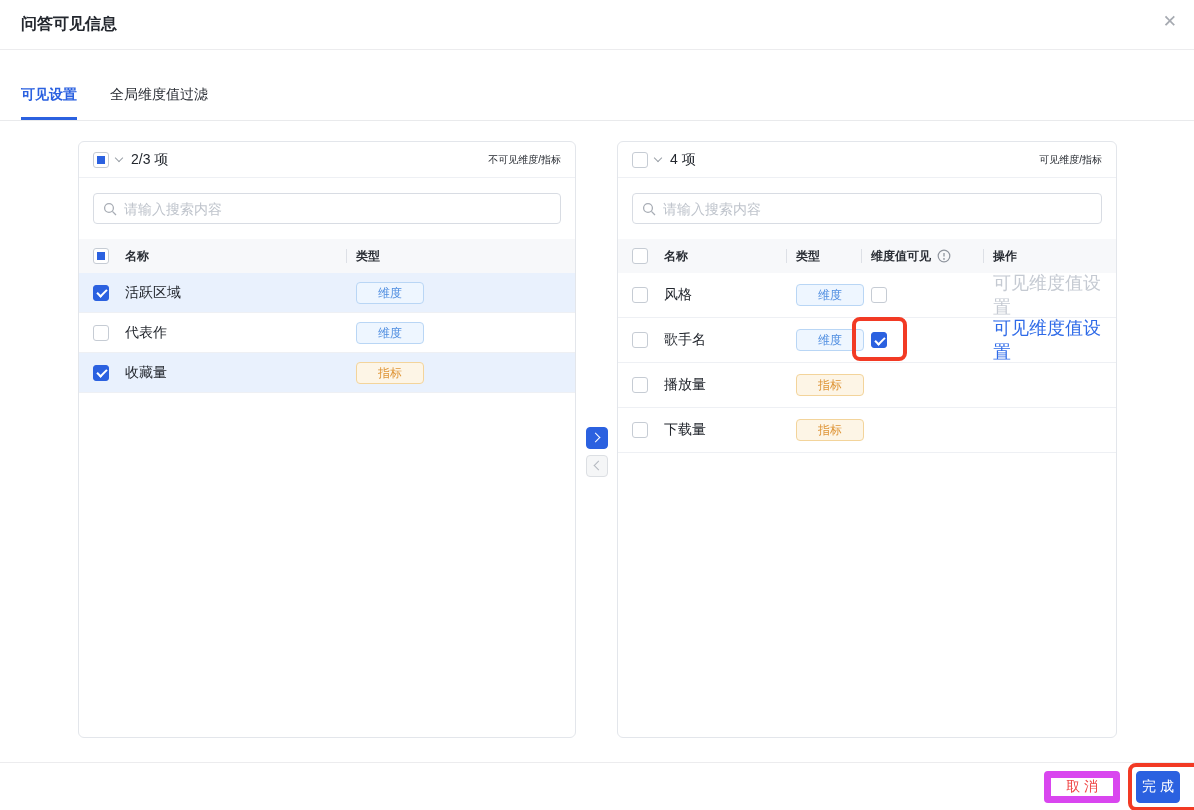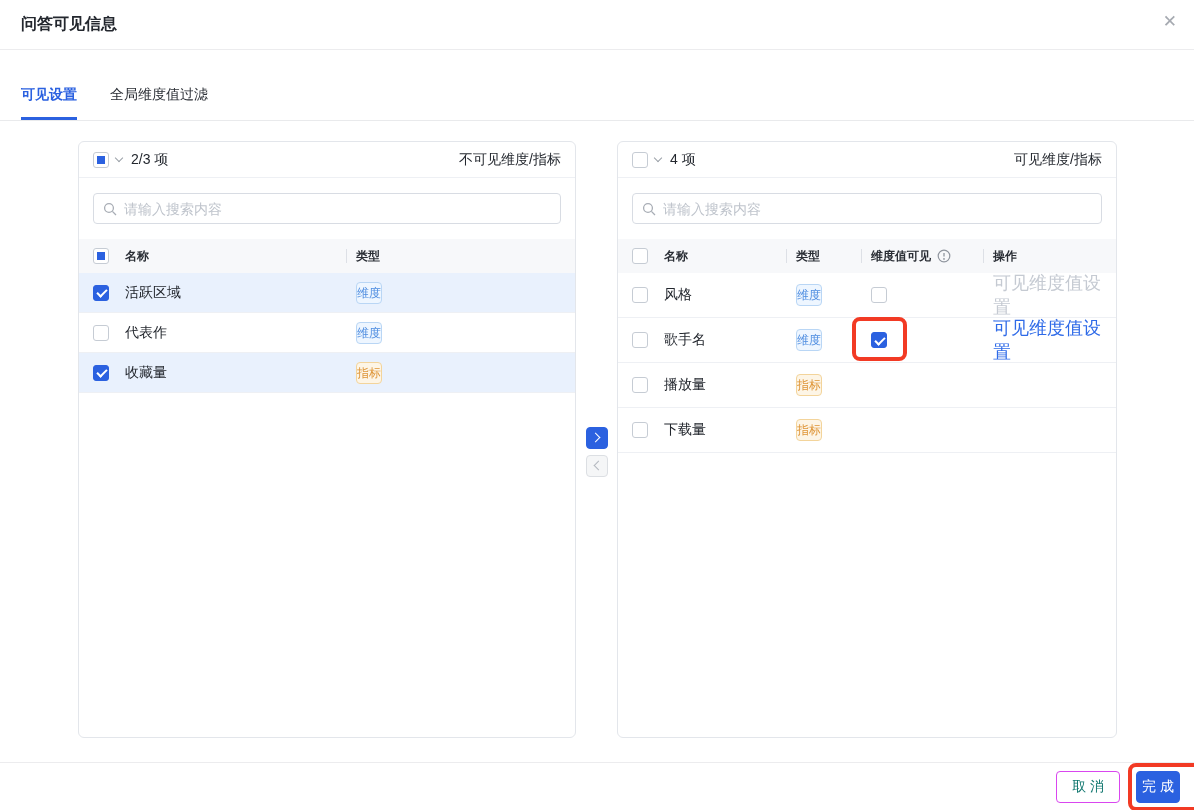--- a/index.html
+++ b/index.html
@@ -37,21 +37,21 @@
   .tr-btn.primary{background:var(--primary);border:1px solid var(--primary);}
   .tr-btn.disabled{background:#f5f6f7;border:1px solid #dcdfe3;cursor:default;}
   .chev{width:7px;height:7px;display:inline-block;border-style:solid;border-width:0 1.6px 1.6px 0;}
   .chev.right{border-color:#fff;transform:rotate(-45deg);margin-left:-3px;}
   .chev.left{border-color:#b3b8bf;transform:rotate(135deg);margin-right:-3px;}
   .chev.down{border-color:#9aa0a8;transform:rotate(45deg);width:6px;height:6px;margin-top:-3px;}
 
   
   .panel-head{height:36px;display:flex;align-items:center;padding:0 14px;border-bottom:1px solid var(--row-border);gap:7px;}
   .panel-head .count{font-size:14px;margin-left:2px;}
-  .panel-head .side-title{margin-left:auto;font-size:14px;}
+  .panel-head .side-title{margin-left:auto;font-size:10px;}
 
   
   .cb{width:16px;height:16px;border:1px solid #c6ccd4;border-radius:3px;background:#fff;display:inline-block;position:relative;flex:0 0 auto;cursor:pointer;}
   .cb.checked{background:var(--primary);border-color:var(--primary);}
   .cb.checked::after{content:"";position:absolute;left:4.5px;top:1.5px;width:4px;height:8px;border:solid #fff;border-width:0 2px 2px 0;transform:rotate(45deg);}
   .cb.indeterminate::after{content:"";position:absolute;inset:3px;background:var(--primary);}
 
   
   .search-wrap{margin:15px 14px;position:relative;}
   .search-wrap svg{position:absolute;left:10px;top:8.5px;}
@@ -72,40 +72,40 @@
   .panel.right .cell.name{width:132px;}
   .panel.right .cell.type{width:75px;}
   .panel.right .cell.dim{width:122px;text-align:right;}
   .panel.right .cell.action{flex:1;}
   .thead .cell.type,.thead .cell.dim,.thead .cell.action{position:relative;}
   .thead .cell.type::before,.thead .cell.dim::before,.thead .cell.action::before{
     content:"";position:absolute;left:-10px;top:50%;transform:translateY(-50%);width:1px;height:14px;background:#dde0e6;}
   .info-ic{margin-left:6px;display:inline-flex;}
 
   
-  .tag{font-size:12px;line-height:1;padding:4px 0;border-radius:4px;border:1px solid;}
+  .tag{font-size:12px;line-height:1;padding:4px 21px;border-radius:4px;border:1px solid;}
   .tag.dimension{color:#4d8ce0;border-color:#b9d6f5;background:#eef6ff;}
   .tag.metric{color:#de9436;border-color:#f3d49b;background:#fdf5e6;}
 
   
   .link{font-size:18px;cursor:pointer;}
   .link.enabled{color:#2e6ae8;}
   .link.disabled{color:#c5cad2;cursor:default;}
 
   
   .ring-wrap{position:relative;display:inline-flex;}
   .ring{position:absolute;border:4px solid var(--red);border-radius:8px;pointer-events:none;z-index:5;}
   .ring.cb-ring{left:-19px;top:-15px;width:55px;height:44px;}
   .ring.btn-ring{left:-8px;top:-8px;width:78px;height:48px;}
 
   
   .dlg-footer{flex:0 0 48px;border-top:1px solid #ececee;display:flex;align-items:center;justify-content:flex-end;gap:16px;padding:0 14px;}
   .btn{height:32px;border-radius:4px;font-size:14px;display:inline-flex;align-items:center;justify-content:center;cursor:pointer;
     font-family:"Liberation Sans","DejaVu Sans",sans-serif;}
-  .btn.ghost{background:#fff;border:1px solid #d946ef;color:#0f766e;padding:0 15px;margin-left:46px;}
+  .btn.ghost{background:#fff;border:7px solid #d946ef;color:#ef4444;padding:0 15px;margin-left:46px;}
   .btn.primary{background:var(--primary);border:1px solid var(--primary);color:#fff;padding:0 5px;}
 </style>
 </head>
 <body>
 
 <div class="dialog">
 
   <div class="dlg-header">
     <span class="dlg-title">问答可见信息</span>
     <span class="close-btn">✕</span>

